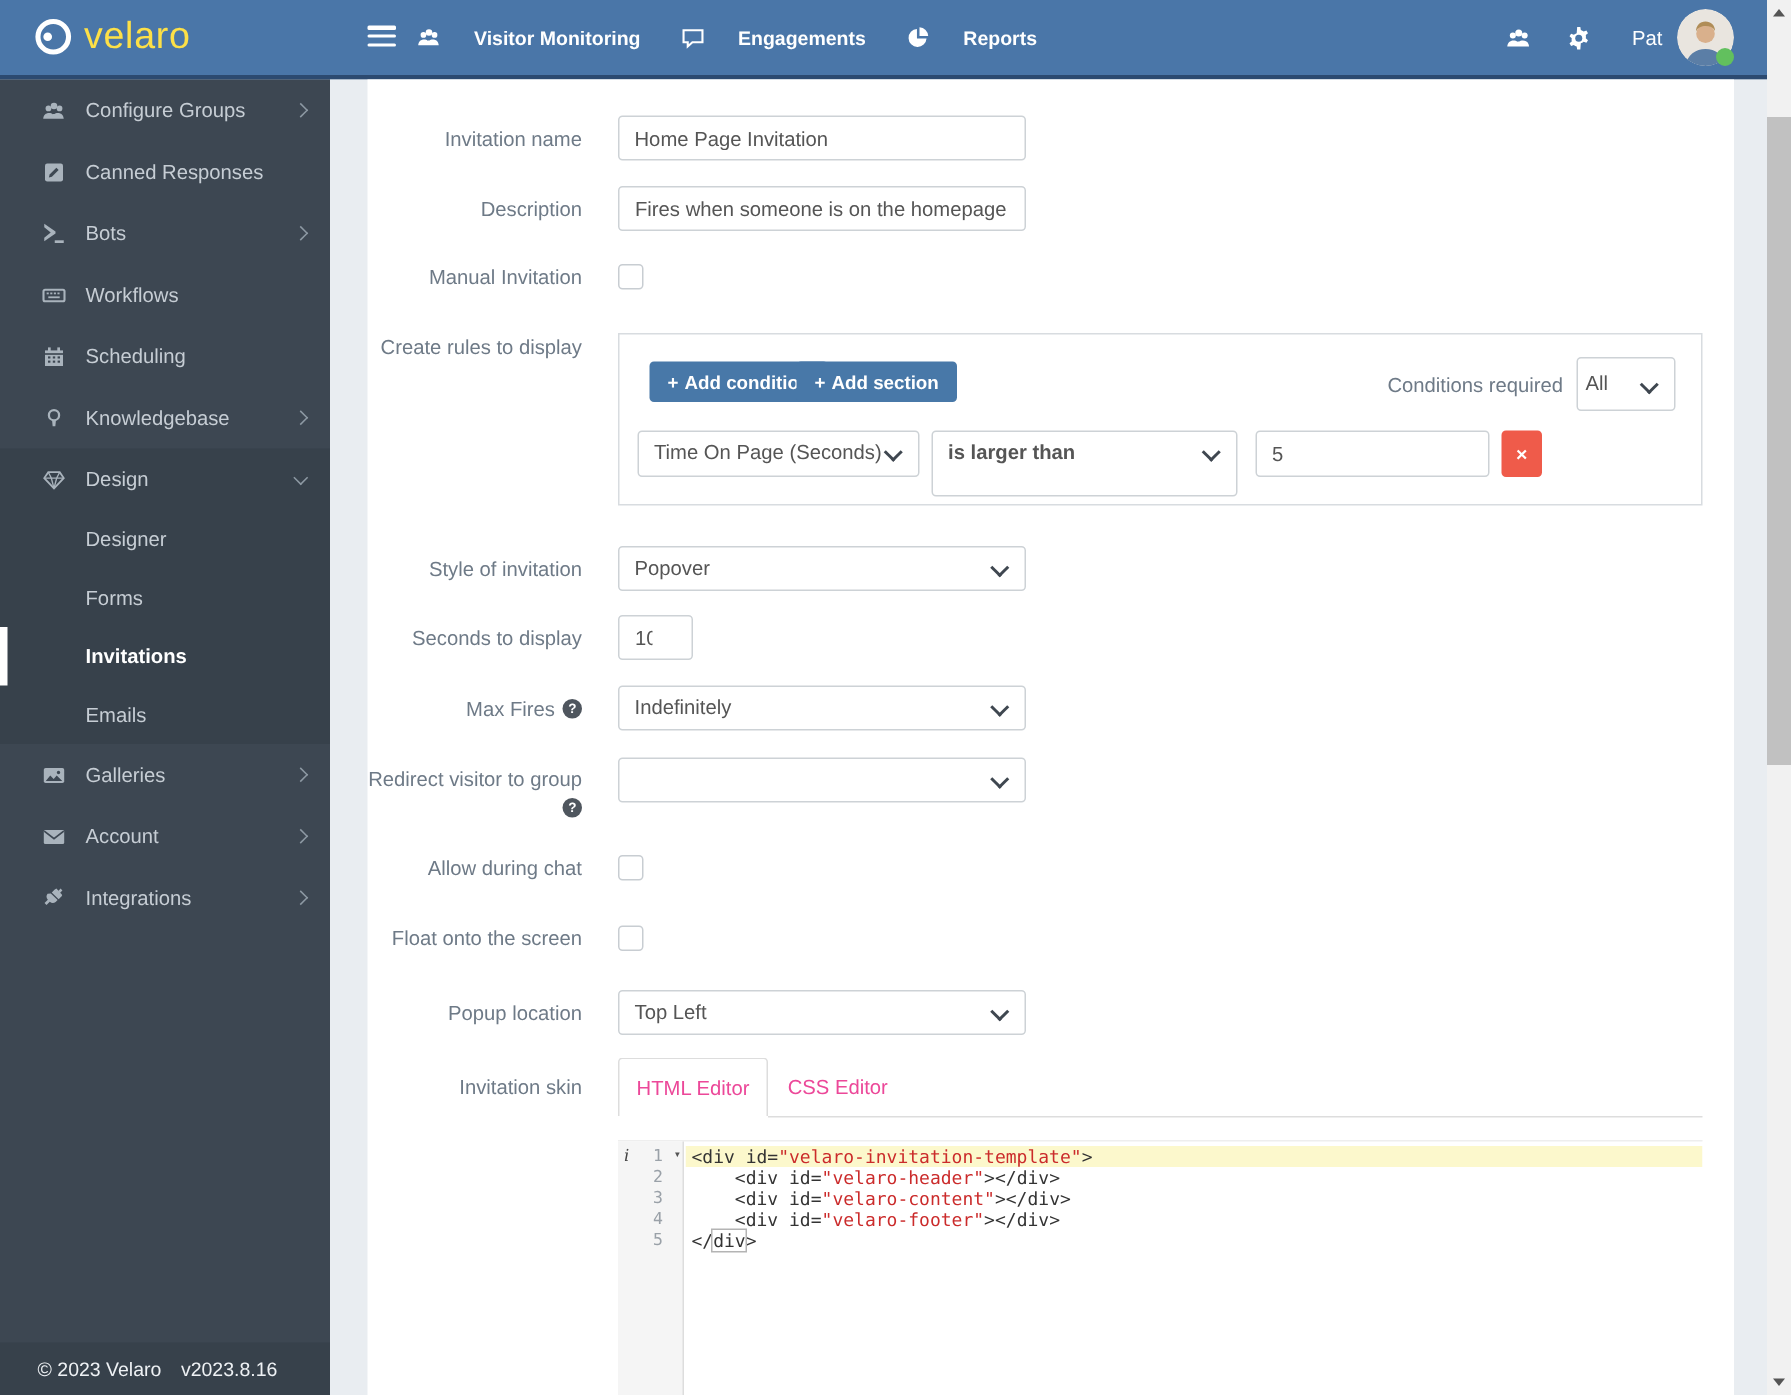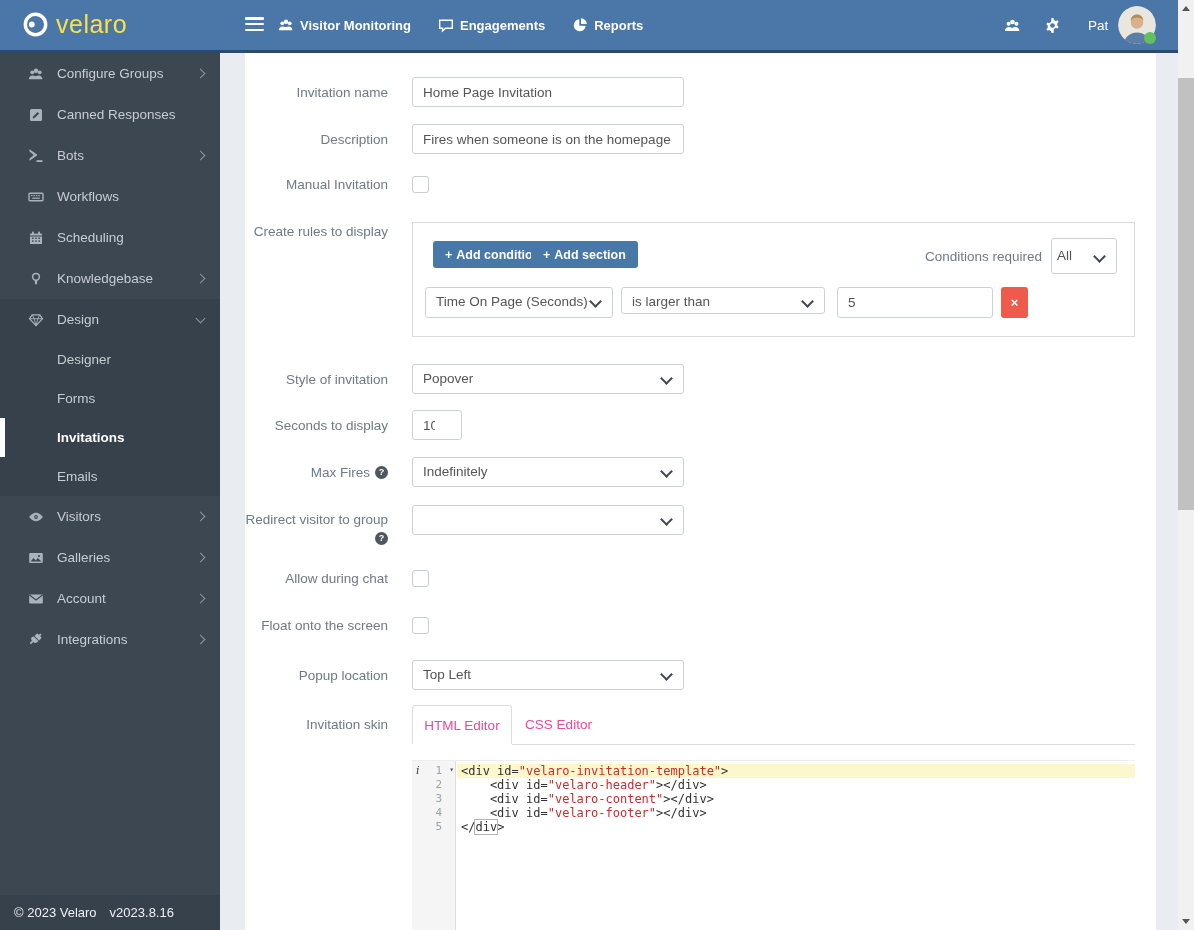--- a/index.html
+++ b/index.html
@@ -8,21 +8,21 @@
   .screen { position:relative; width:1194px; height:930px; overflow:hidden; background:#fff; }
 
   
   .navbar { position:absolute; left:0; top:0; width:1178px; height:53px;
             background:#4a76a8; border-bottom:3px solid #2c4a70; color:#fff; }
   .brand { position:absolute; left:22px; top:10px; display:flex; align-items:center; gap:7px; cursor:pointer; }
   .brand-text { font-size:25px; font-weight:400; letter-spacing:.5px; color:#fde047; }
   .burger { position:absolute; left:245px; top:17px; width:19px; cursor:pointer; }
   .burger div { height:2.6px; background:#fff; border-radius:1px; margin-bottom:3.2px; }
   .nav-menu { position:absolute; left:278px; top:0; height:50px; display:flex; align-items:center; gap:27px; }
-  .nav-item { display:flex; align-items:center; gap:6px; font-size:13px; font-weight:700; cursor:pointer; }
+  .nav-item { display:flex; align-items:center; gap:22px; font-size:13px; font-weight:700; cursor:pointer; }
   .nav-right-ico { position:absolute; top:17px; cursor:pointer; }
   .nav-user-name { position:absolute; left:1088px; top:18px; font-size:13.5px; cursor:pointer; }
   .avatar { position:absolute; left:1118px; top:6px; width:38px; height:38px; border-radius:50%; overflow:hidden; cursor:pointer; }
   .status-dot { position:absolute; left:1144px; top:32px; width:12px; height:12px; border-radius:50%; background:#62c05e; }
 
   
   .sidebar { position:absolute; left:0; top:53px; width:220px; height:877px; background:#3d4752;
              color:#c6cdd4; font-size:13.5px; }
   .s-item { position:relative; height:41px; display:flex; align-items:center; cursor:pointer; }
   .s-item .ico { position:absolute; left:28px; width:16px; height:16px; }
@@ -30,21 +30,21 @@
   .chev { position:absolute; right:16px; width:7px; height:7px;
           border-right:1.6px solid #8d99a3; border-bottom:1.6px solid #8d99a3; }
   .chev.right { transform:rotate(-45deg); }
   .chev.down  { transform:rotate(45deg); top:16px; }
   .design-block { background:#37414b; }
   .s-sub { position:relative; height:39px; display:flex; align-items:center; cursor:pointer; }
   .s-sub .lab { margin-left:57px; }
   .s-sub.active { color:#fff; font-weight:700; }
   .s-sub.active::before { content:''; position:absolute; left:0; top:0; bottom:0; width:5px; background:#fff; }
   .sidebar-footer { position:absolute; left:0; bottom:0; width:220px; height:35px; background:#37414b;
-                    color:#eef1f4; font-size:13px; display:flex; align-items:center; padding-left:14px; gap:13px; }
+                    color:#eef1f4; font-size:13px; display:flex; align-items:center; padding-left:25px; gap:13px; }
 
   
   .main { position:absolute; left:220px; top:53px; width:958px; height:877px; background:#e9edf1; }
   .card { position:absolute; left:25px; top:0; width:911px; height:877px; background:#fff; }
 
   .flabel { position:absolute; left:0; width:143px; display:flex; align-items:center;
             justify-content:flex-end; text-align:right; color:#6e7a87; font-size:13.5px; line-height:17px; }
   .q { display:inline-block; width:13px; height:13px; border-radius:50%; background:#4f565e; color:#fff;
        font-size:9px; line-height:13px; text-align:center; margin-left:5px; font-weight:700; flex:none; cursor:pointer; }
   .tinput { position:absolute; border:1px solid #cdd2d6; border-radius:3px; font-size:13.5px; color:#555;
@@ -291,31 +291,20 @@
         <span class="lab">Forms</span>
       </div>
       <div class="s-sub active">
         <span class="lab">Invitations</span>
       </div>
       <div class="s-sub">
         <span class="lab">Emails</span>
       </div>
     </div>
 
-    <div class="s-item">
-      <span class="ico">
-        <svg width="16" height="16" viewBox="0 0 16 16" fill="#a9b3bc">
-            <path d="M8 3.8C4.8 3.8 2.3 6.5 1.2 8c1.1 1.5 3.6 4.2 6.8 4.2S13.7 9.5 14.8 8C13.7 6.5 11.2 3.8 8 3.8z"></path>
-            <circle cx="8" cy="8" r="1.9" fill="#3d4752"></circle>
-            <circle cx="8" cy="8" r=".8"></circle>
-          </svg>
-      </span>
-      <span class="lab">Visitors</span>
-      <span class="chev right"></span>
-    </div>
 
     <div class="s-item">
       <span class="ico">
         <svg width="16" height="16" viewBox="0 0 16 16" fill="#a9b3bc">
             <rect x="1.2" y="3" width="13.6" height="10" rx="1.2"></rect>
             <path d="M2.5 11.6l3-3.6 2.3 2.4 2-2.4 3.7 3.6z" fill="#3d4752"></path>
             <circle cx="11" cy="6" r="1.1" fill="#3d4752"></circle>
           </svg>
       </span>
       <span class="lab">Galleries</span>
@@ -362,21 +351,21 @@
       <div class="cb" style="left:167px; top:123px;"></div>
 
       <div class="flabel" style="top:163px; height:30px;">Create rules to display</div>
       <div class="cond-box">
         <button class="btn" style="left:20px; top:18px;"><span class="plus">+</span><span>Add condition</span></button>
         <button class="btn" style="left:118px; top:18px;"><span class="plus">+</span><span>Add section</span></button>
         <div class="cond-req-label">Conditions required</div>
         <div class="sel small"><span>All</span></div>
 
         <div class="sel" style="left:12px; top:64px; width:188px; height:31px;"><span>Time On Page (Seconds)</span></div>
-        <div class="sel" style="left:208px; top:64px; width:204px; height:27px;"><span>is larger than</span></div>
+        <div class="sel" style="left:208px; top:64px; width:204px; height:44px;font-weight:bold;"><span>is larger than</span></div>
         <input class="tinput" style="left: 424px; top: 64px; width: 156px; height: 31px;" value="5">
         <button class="btn-x"><span>×</span></button>
       </div>
 
       <div class="flabel" style="top:311px; height:30px;">Style of invitation</div>
       <div class="sel" style="left:167px; top:311px; width:272px;"><span>Popover</span></div>
 
       <div class="flabel" style="top:357px; height:30px;">Seconds to display</div>
       <input class="tinput" style="left: 167px; top: 357px; width: 50px; padding-right: 26px;" value="10">
 

